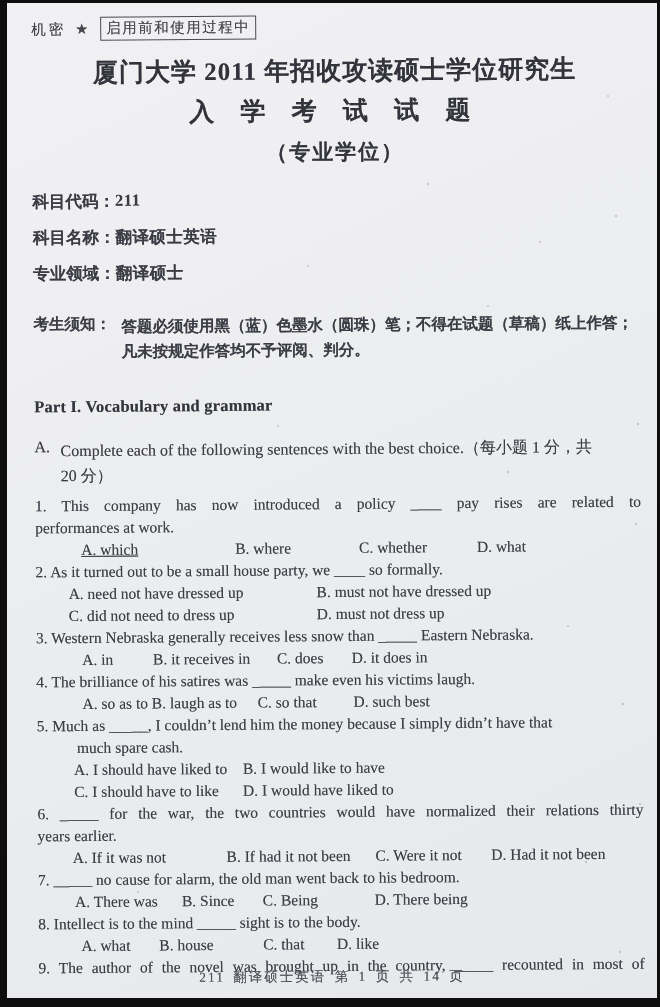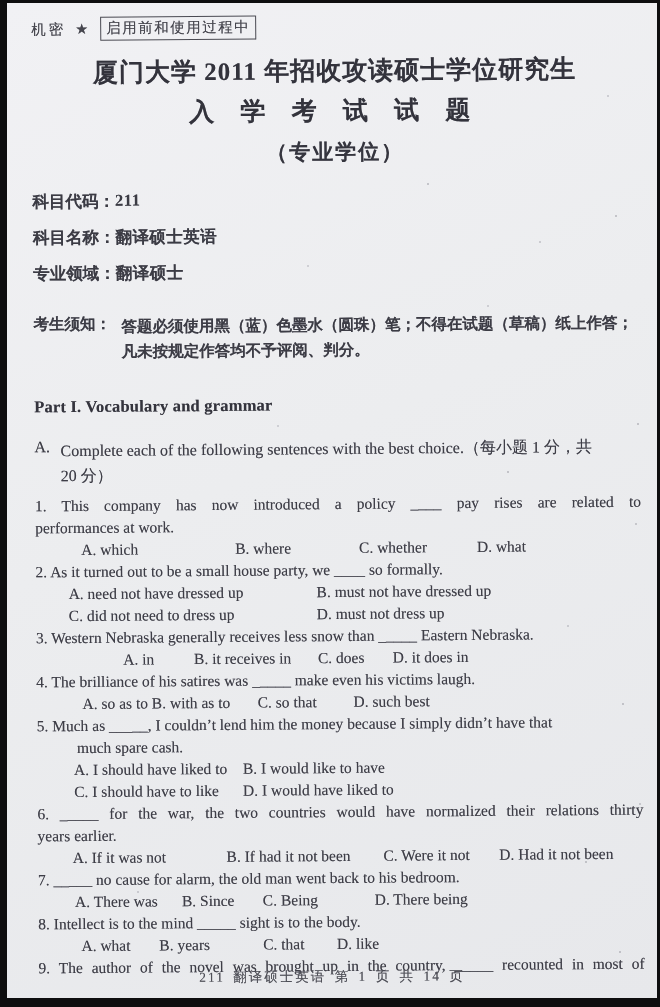--- a/index.html
+++ b/index.html
@@ -76,39 +76,39 @@
   }
   .section-a { margin-top: 21px; display: flex; font-size: 16px; }
   .section-a .sa-label { flex: 0 0 26px; }
   .section-a .sa-body div { line-height: 25px; }
   .questions { margin-top: 7px; font-size: 15.5px; }
   .q-line, .opts { line-height: 22px; }
   .jl { text-align: justify; text-align-last: justify; }
   .opts span { display: inline-block; }
   .ind40 { padding-left: 40px; }
   .opts-q1 { padding-left: 46px; }
-  .opts-q1 span:nth-child(1) { min-width: 113px; }
+  .opts-q1 span:nth-child(1) { min-width: 113px; text-decoration: underline; }
   .opts-q1 span:nth-child(2) { min-width: 120px; margin-left: 37px; }
   .opts-q1 span:nth-child(3) { min-width: 114px; }
   .opts-q2 { padding-left: 33px; }
   .opts-q2 span:nth-child(1) { min-width: 244px; }
   .opts-q3 { padding-left: 46px; }
-  .opts-q3 span:nth-child(1) { min-width: 67px; margin-left: 41px; }
+  .opts-q3 span:nth-child(1) { min-width: 67px; }
   .opts-q3 span:nth-child(2) { min-width: 120px; }
   .opts-q3 span:nth-child(3) { min-width: 71px; }
   .opts-q4 { padding-left: 46px; }
   .opts-q4 span:nth-child(1) { min-width: 63px; }
   .opts-q4 span:nth-child(2) { min-width: 102px; }
   .opts-q4 span:nth-child(3) { min-width: 92px; }
   .opts-q5 { padding-left: 37px; }
   .opts-q5 span:nth-child(1) { min-width: 165px; }
   .opts-q6 { padding-left: 35px; }
   .opts-q6 span:nth-child(1) { min-width: 150px; }
   .opts-q6 span:nth-child(2) { min-width: 145px; }
-  .opts-q6 span:nth-child(3) { min-width: 112px; margin-left: 8px; }
+  .opts-q6 span:nth-child(3) { min-width: 112px; }
   .opts-q7 { padding-left: 37px; }
   .opts-q7 span:nth-child(1) { min-width: 103px; }
   .opts-q7 span:nth-child(2) { min-width: 77px; }
   .opts-q7 span:nth-child(3) { min-width: 108px; }
   .opts-q8 { padding-left: 43px; }
   .opts-q8 span:nth-child(1) { min-width: 74px; }
   .opts-q8 span:nth-child(2) { min-width: 100px; }
   .opts-q8 span:nth-child(3) { min-width: 70px; }
   .footer {
     position: absolute; left: 0; right: 0; bottom: 12px;
@@ -202,21 +202,21 @@
           <span>B. it receives in</span>
           <span>C. does</span>
           <span>D. it does in</span>
         </div>
       </div>
 
       <div>
         <div class="q-line">4. The brilliance of his satires was _____ make even his victims laugh.</div>
         <div class="opts opts-q4">
           <span>A. so as to</span>
-          <span>B. with as to</span>
+          <span>B. laugh as to</span>
           <span>C. so that</span>
           <span>D. such best</span>
         </div>
       </div>
 
       <div>
         <div class="q-line">5. Much as _____, I couldn’t lend him the money because I simply didn’t have that</div>
         <div class="q-line ind40">much spare cash.</div>
         <div class="opts opts-q5">
           <span>A. I should have liked to</span>
@@ -246,21 +246,21 @@
           <span>B. Since</span>
           <span>C. Being</span>
           <span>D. There being</span>
         </div>
       </div>
 
       <div>
         <div class="q-line">8. Intellect is to the mind _____ sight is to the body.</div>
         <div class="opts opts-q8">
           <span>A. what</span>
-          <span>B. years</span>
+          <span>B. house</span>
           <span>C. that</span>
           <span>D. like</span>
         </div>
       </div>
 
       <div>
         <div class="q-line jl">9. The author of the novel was brought up in the country, _____ recounted in most of</div>
       </div>
 
     </div>

